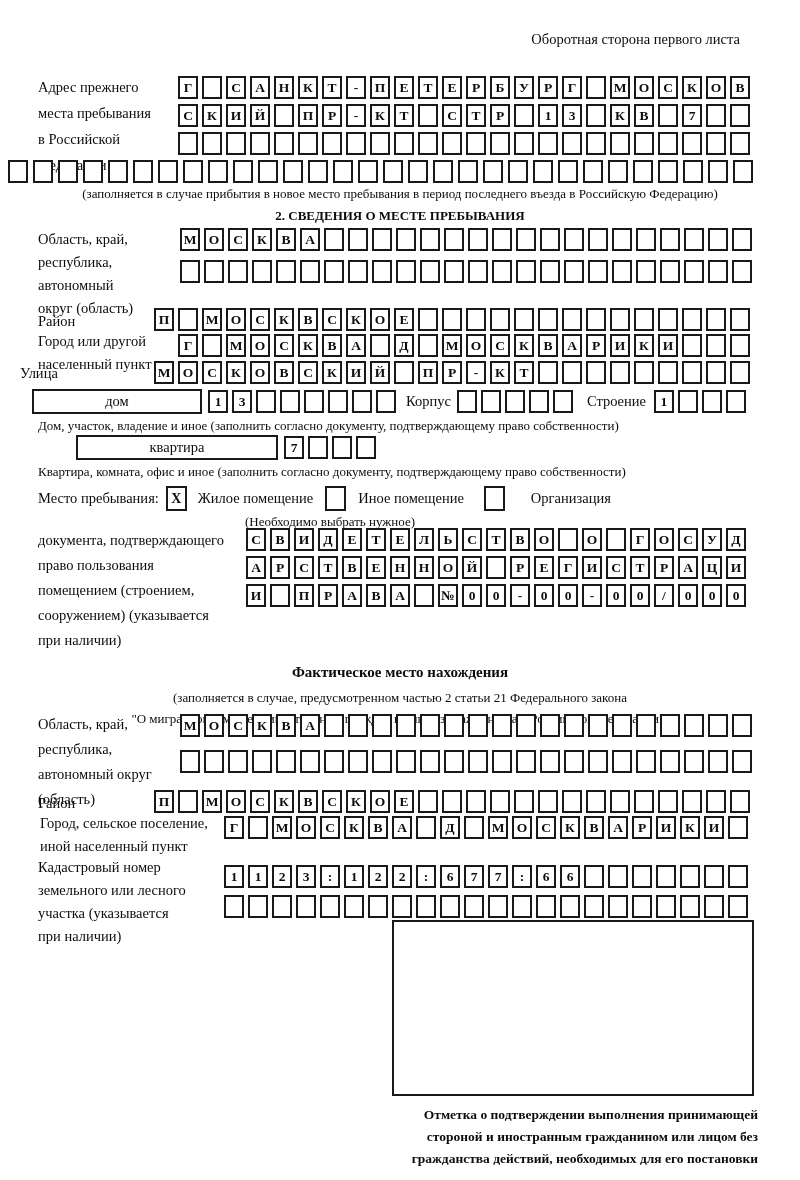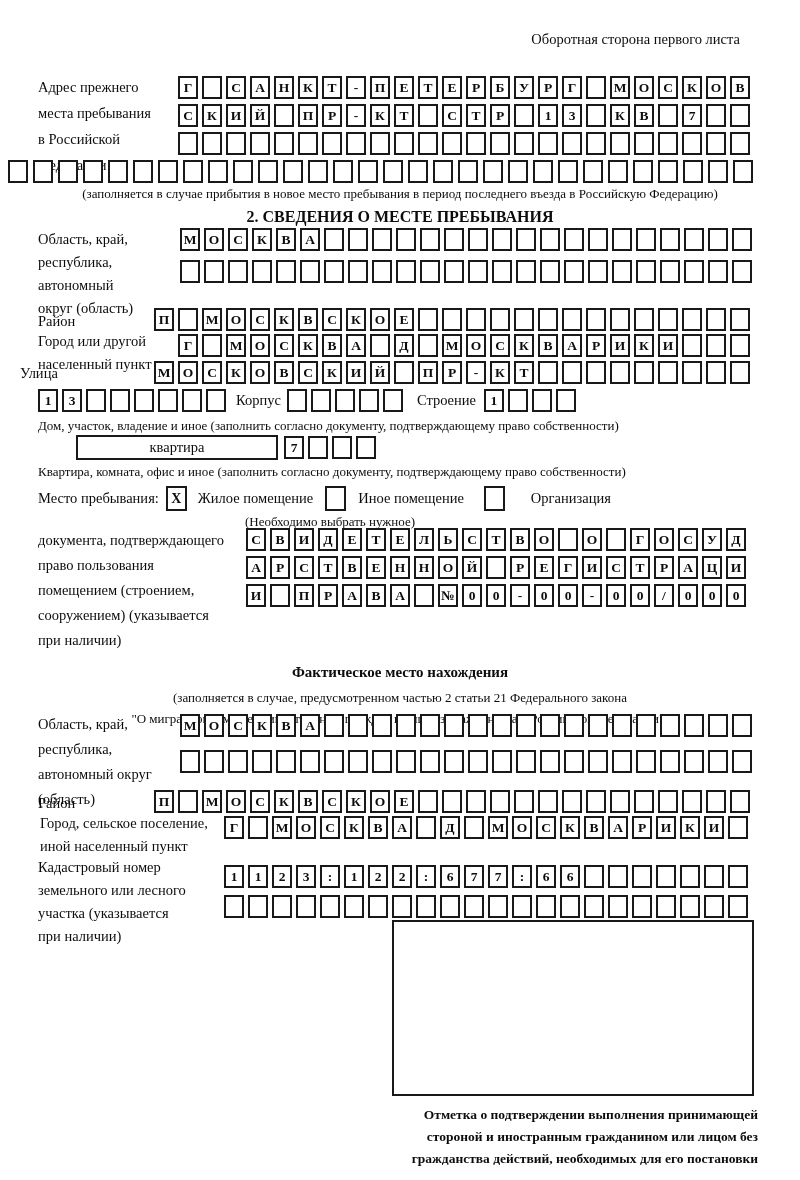--- a/index.html
+++ b/index.html
@@ -12,21 +12,21 @@
   .cell{box-sizing:border-box;flex:0 0 20px;width:20px;height:23px;border:2px solid #191919;
         display:flex;align-items:center;justify-content:center;
         font-size:13.5px;font-weight:bold;background:#fff;}
   .wbox{box-sizing:border-box;height:25px;border:2px solid #191919;display:flex;
         align-items:center;justify-content:center;font-size:14.5px;}
   .checkbox{box-sizing:border-box;width:21px;height:25px;border:2px solid #191919;display:inline-flex;
         align-items:center;justify-content:center;font-size:14px;font-weight:bold;}
   .note{font-size:13px;}
   .center{text-align:center;}
   .bold{font-weight:bold;}
-  .title{font-size:16px;font-weight:bold;}
+  .title{font-size:13px;font-weight:bold;}
   .inline-row{display:flex;align-items:center;}
   .stamp{box-sizing:border-box;border:2px solid #191919;background:#fff;}
 </style>
 </head>
 <body>
 
 <div class="page">
 
   <div class="abs lbl" style="top:14px;right:60px;">Оборотная сторона первого листа</div>
 
@@ -292,20 +292,21 @@
       <span class="cell"></span>
       <span class="cell"></span>
       <span class="cell"></span>
       <span class="cell"></span>
       <span class="cell"></span>
       <span class="cell"></span>
       <span class="cell"></span>
     </div>
 
   <div class="abs inline-row" style="left:32px;top:375px;">
+    <div class="wbox" style="width:170px;">дом</div>
     <div class="cellrow" style="margin-left:6px;">
         <span class="cell">1</span>
         <span class="cell">3</span>
         <span class="cell"></span>
         <span class="cell"></span>
         <span class="cell"></span>
         <span class="cell"></span>
         <span class="cell"></span>
         <span class="cell"></span>
       </div>

